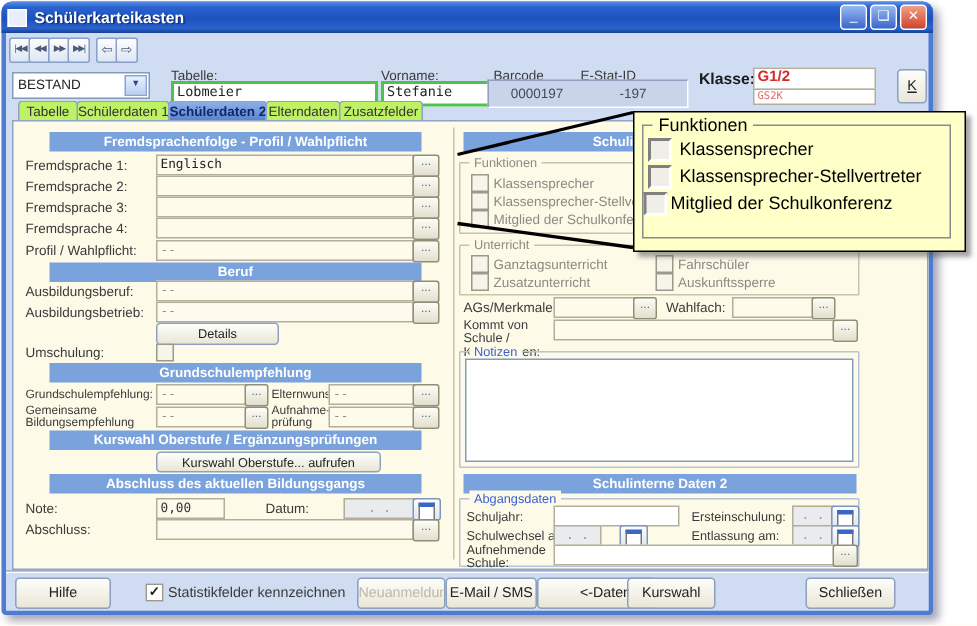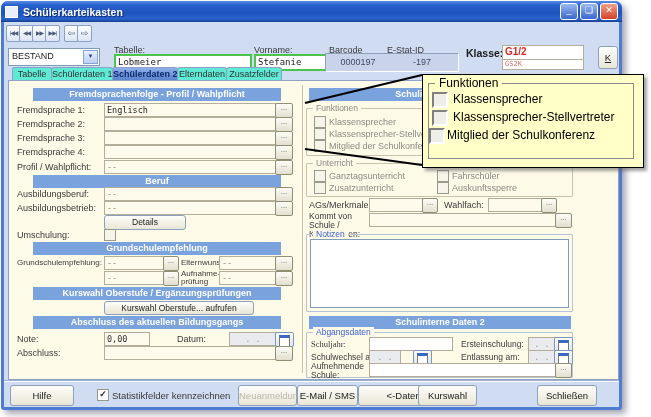--- a/index.html
+++ b/index.html
@@ -46,21 +46,21 @@
   .chk.on{background:#fff;color:#222;font-size:9px;line-height:9px;text-align:center;font-weight:bold;}
   .grp{position:absolute;border:1px solid #c9c3ab;border-radius:1px;}
   .legend{position:absolute;top:-6px;left:6px;background:#fdfae8;padding:0 3px;font-size:8.5px;white-space:nowrap;}
   .btn{position:absolute;background:linear-gradient(#fefefa,#e9e6d6);border:1px solid #8da0bd;border-radius:3px;
        font-size:9.5px;text-align:center;color:#222;}
   .btn.small{font-size:8.5px;}
   .btn.disabled{color:#bcb9a8;}
   .u::first-letter{text-decoration:underline;}
 
   .tabs-tab{position:absolute;top:45px;height:13px;line-height:13px;text-align:center;font-size:9px;color:#333;
-       background:#5eead4;border:1px solid #8ca0c8;border-bottom:none;border-radius:3px 3px 0 0;white-space:nowrap;overflow:hidden;}
+       background:#bef264;border:1px solid #8ca0c8;border-bottom:none;border-radius:3px 3px 0 0;white-space:nowrap;overflow:hidden;}
   .tabs-tab.active{background:linear-gradient(#8fb0e8,#5580cc);color:#0e2a6b;font-weight:bold;}
 
   .content{position:absolute;left:4px;top:58px;width:609px;height:298px;background:#fdfae8;border:1px solid #8fa3c8;}
   .vdivider{position:absolute;left:293px;top:4px;width:1px;height:288px;background:#c9c2a6;}
 
   
   .tip{position:absolute;left:422px;top:74px;width:220px;height:92px;background:#ffffc8;
        border:1px solid #000;box-shadow:3px 3px 3px rgba(90,90,90,.55);z-index:60;}
   .tipgrp{position:absolute;left:5px;top:8px;right:9px;bottom:8px;border:1px solid #8a8a8a;}
   .tiplegend{position:absolute;left:12px;top:1px;background:#ffffc8;padding:0 4px;font-size:12px;color:#000;}
@@ -174,20 +174,21 @@
 
         <div class="hdr" style="left:24px;top:161px;width:248px;">Grundschulempfehlung</div>
 
         <span class="lbl" style="left:8px;top:177px;font-size:8px;">Grundschulempfehlung:</span>
         <div class="fld dim" style="left:95px;top:175px;width:55px;">--</div>
         <div class="dots" style="left:154px;top:175px;width:14px;">...</div>
         <span class="lbl" style="left:172px;top:177px;font-size:8px;">Elternwunsch</span>
         <div class="fld dim" style="left:210px;top:175px;width:52px;">--</div>
         <div class="dots" style="left:266px;top:175px;">...</div>
 
+        <span class="lbl" style="left:8px;top:189px;width:84px;font-size:8px;white-space:normal;line-height:8px;">Gemeinsame Bildungsempfehlung</span>
         <div class="fld dim" style="left:95px;top:190px;width:55px;">--</div>
         <div class="dots" style="left:154px;top:190px;width:14px;">...</div>
         <span class="lbl" style="left:172px;top:189px;width:38px;font-size:8px;white-space:normal;line-height:8px;">Aufnahme- prüfung</span>
         <div class="fld dim" style="left:210px;top:190px;width:52px;">--</div>
         <div class="dots" style="left:266px;top:190px;">...</div>
 
         <div class="hdr" style="left:24px;top:206px;width:248px;">Kurswahl Oberstufe / Ergänzungsprüfungen</div>
         <div class="btn small" style="left:95px;top:220px;width:148px;height:12px;line-height:12px;">Kurswahl Oberstufe... aufrufen</div>
 
         <div class="hdr" style="left:24px;top:235px;width:248px;">Abschluss des aktuellen Bildungsgangs</div>
@@ -242,21 +243,21 @@
         <div class="grp" style="left:297px;top:153px;width:265px;height:76px;border-color:#b9c2d6;">
           <span class="legend blue" style="background:#fdfae8;">Notizen</span>
         </div>
         <div class="abs" style="left:301px;top:158px;width:257px;height:67px;background:#fff;border:1px solid #7f9db9;"></div>
 
         <div class="hdr" style="left:300px;top:235px;width:262px;">Schulinterne Daten 2</div>
 
         <div class="grp" style="left:297px;top:251px;width:265px;height:44px;border-color:#b9c2d6;">
           <span class="legend blue">Abgangsdaten</span>
         </div>
-        <span class="lbl" style="left:302px;top:258px;font-size:8.5px;font-family:Liberation Serif, serif;">Schuljahr:</span>
+        <span class="lbl" style="left:302px;top:258px;font-size:8.5px;">Schuljahr:</span>
         <div class="fld white" style="left:360px;top:256px;width:78px;"></div>
         <span class="lbl" style="left:452px;top:258px;font-size:8.5px;">Ersteinschulung:</span>
         <div class="fld gray" style="left:519px;top:256px;width:22px;text-align:center;">.  .</div>
         <div class="calbtn" style="left:545px;top:256px;">
             <div class="calico"></div>
           </div>
 
         <span class="lbl" style="left:302px;top:271px;font-size:8.5px;">Schulwechsel am:</span>
         <div class="fld gray" style="left:360px;top:269px;width:26px;text-align:center;">.  .</div>
         <div class="calbtn" style="left:404px;top:269px;">

